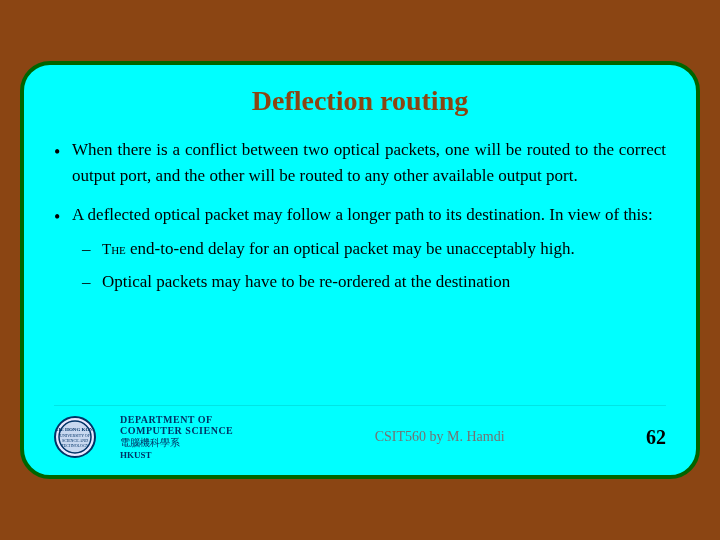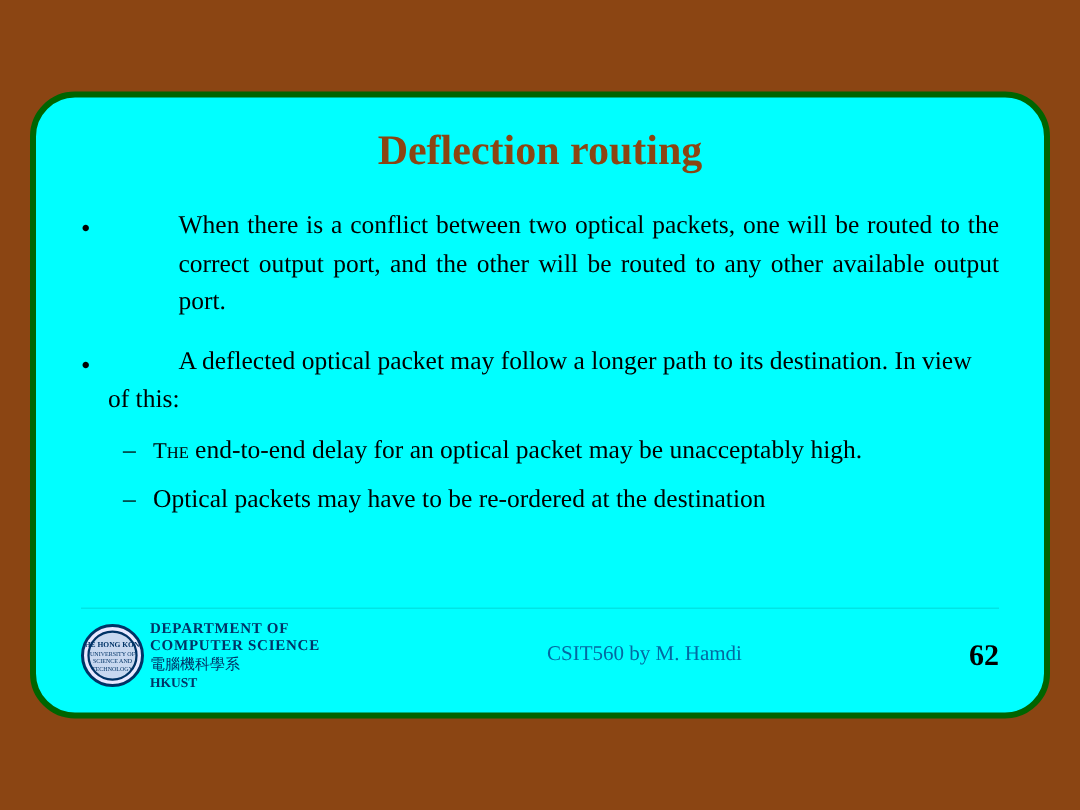--- a/index.html
+++ b/index.html
@@ -55,21 +55,20 @@
 
     .bullet-dot {
       min-width: 18px;
       margin-top: 2px;
       font-size: 18px;
     }
 
     .bullet-text {
       text-align: justify;
       flex: 1;
-      margin-left: 47px;
     }
 
     .sub-list {
       list-style: none;
       padding-left: 10px;
       margin-top: 8px;
     }
 
     .sub-item {
       display: flex;
@@ -93,21 +92,21 @@
       align-items: center;
       justify-content: space-between;
       margin-top: 10px;
       border-top: 1px solid rgba(0,0,0,0.1);
       padding-top: 8px;
     }
 
     .footer-logo {
       display: flex;
       align-items: center;
-      gap: 4px;
+      gap: 24px;
     }
 
     .logo-circle {
       width: 42px;
       height: 42px;
       border-radius: 50%;
       border: 2px solid #003366;
       background: #e8e8ff;
       display: flex;
       align-items: center;
@@ -133,21 +132,21 @@
     }
 
     .logo-univ {
       font-size: 9px;
       color: #003366;
       font-weight: bold;
     }
 
     .footer-center {
       font-size: 14px;
-      color: #0369a1;
+      color: #737373;
       text-align: center;
     }
 
     .footer-page {
       font-size: 20px;
       color: #000000;
       font-weight: bold;
     }
   </style>
 </head>

